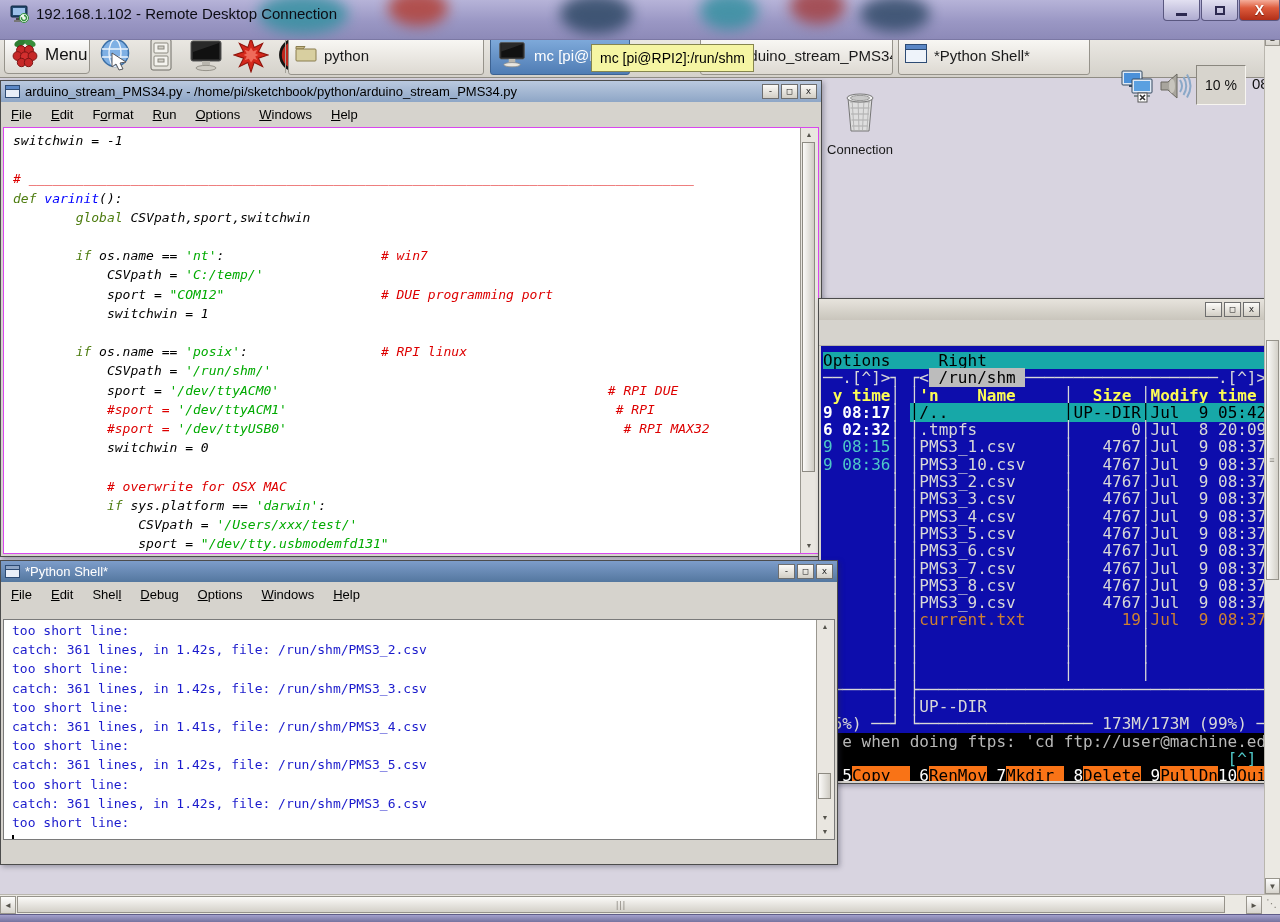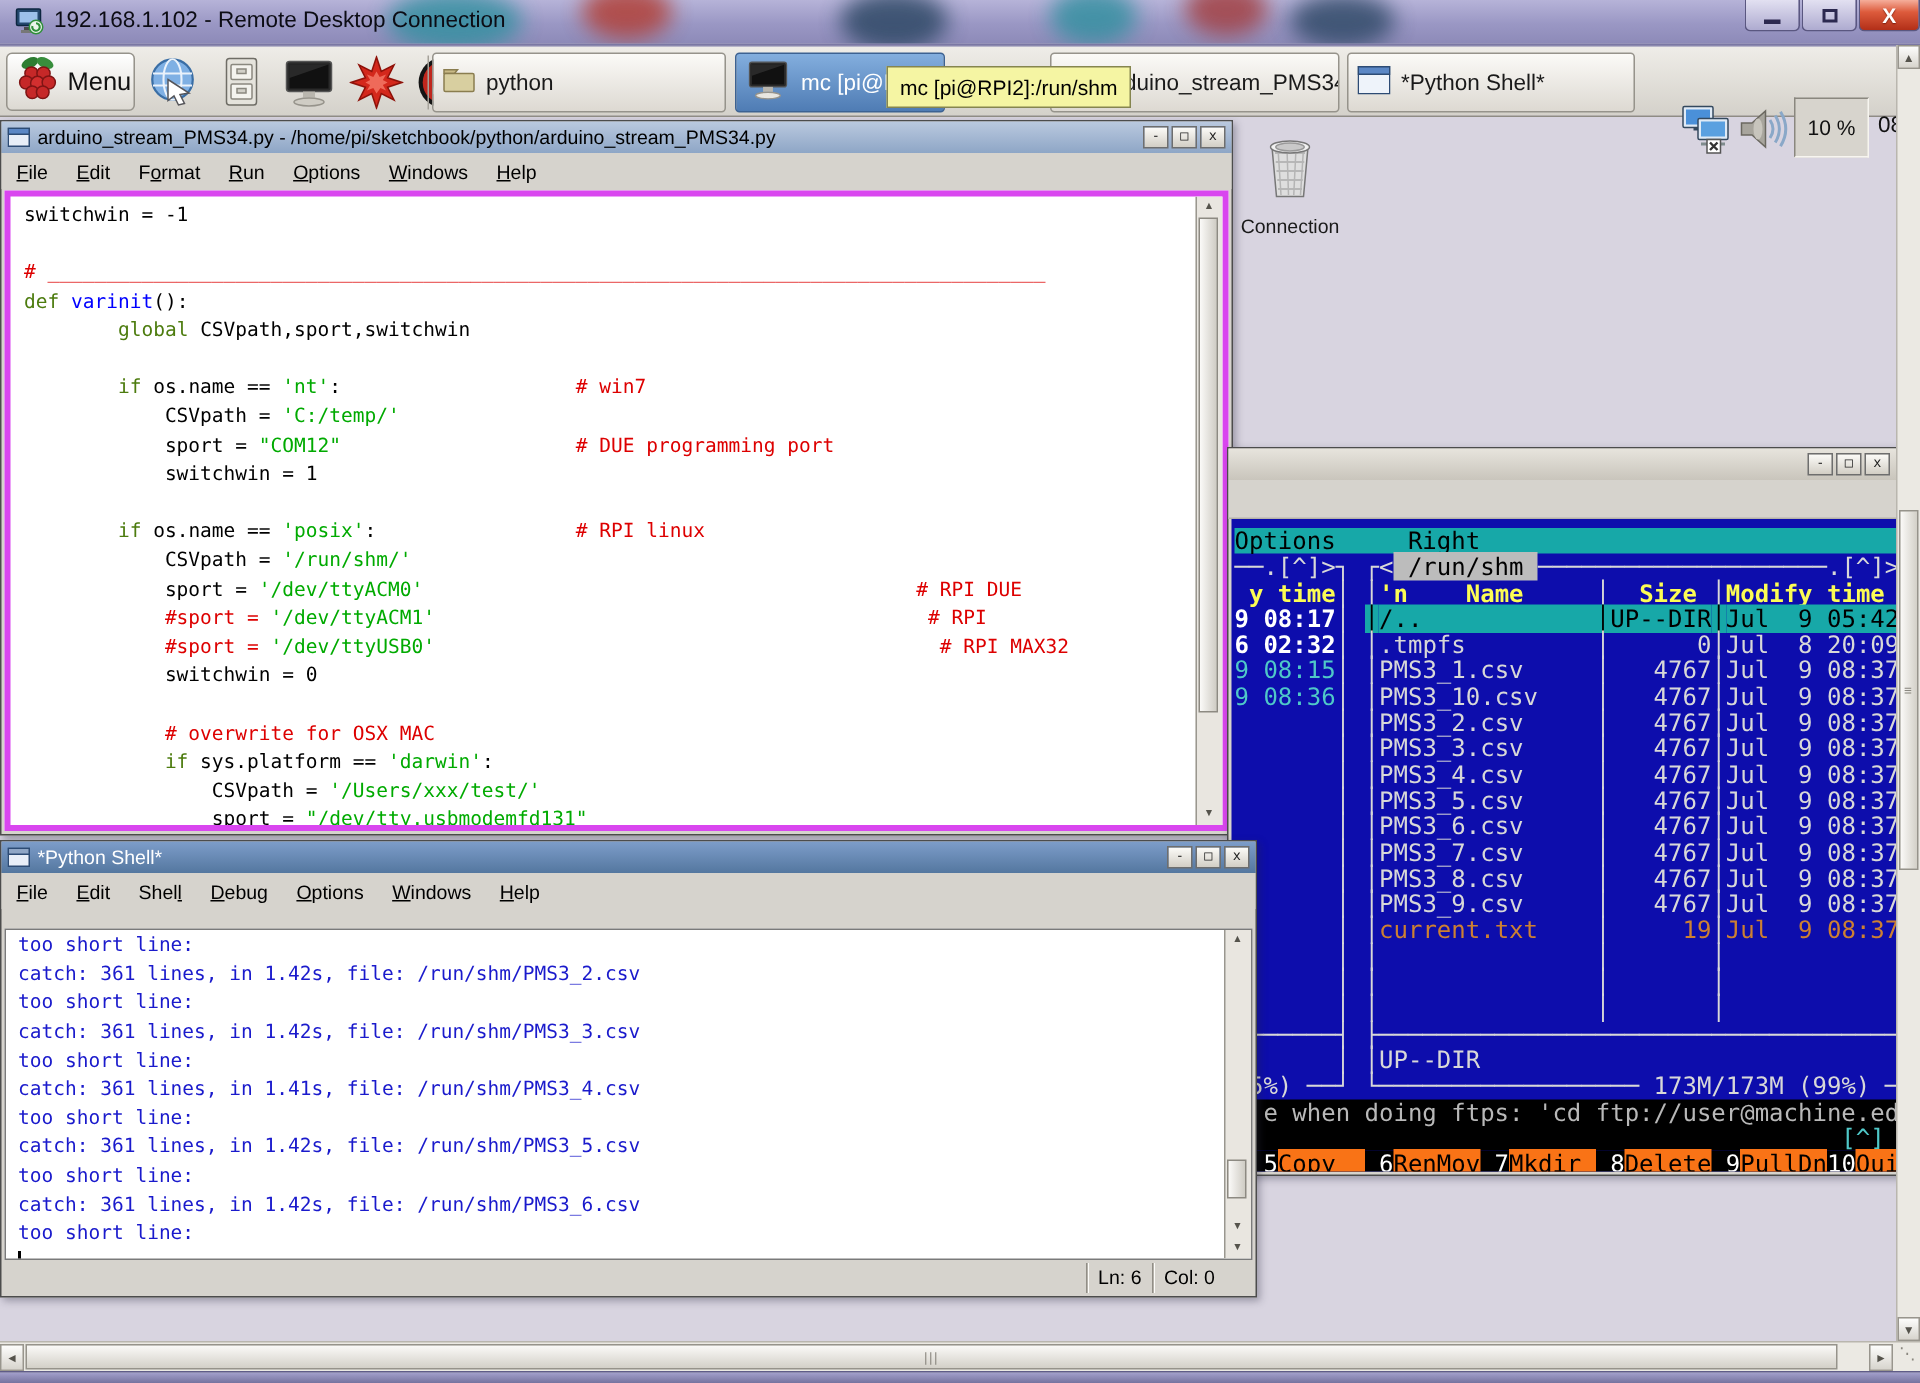--- a/index.html
+++ b/index.html
@@ -1,19 +1,19 @@
 <!DOCTYPE html>
 <html><head>
 <meta charset="utf-8">
 <style>
   html,body{margin:0;padding:0;}
   body{position:relative;width:1280px;height:922px;overflow:hidden;background:#d8d4e0;
        font-family:"Liberation Sans",sans-serif;}
   
-  #rdp-titlebar{position:absolute;left:0;top:0;width:1280px;height:30px;z-index:20;
+  #rdp-titlebar{position:absolute;left:0;top:0;width:1280px;height:40px;z-index:20;
     background:linear-gradient(#b6b3d8,#9a97c4 55%,#8d8ab8);overflow:hidden;border-bottom:1px solid #7b78a4;box-sizing:border-box;}
   .blob{position:absolute;border-radius:50%;filter:blur(7px);opacity:.8;}
   #rdp-title{position:absolute;left:36px;top:5px;font-size:15px;color:#0c0c14;white-space:nowrap;}
   #rdp-icon{position:absolute;left:10px;top:5px;}
   .rdp-btn{position:absolute;top:0;height:21px;box-sizing:border-box;border:1px solid #5a5780;border-top:none;
     border-radius:0 0 4px 4px;display:flex;align-items:center;justify-content:center;}
   #btn-min,#btn-max{background:linear-gradient(#e2e0f1,#aeabd0);}
   #btn-min{left:1163px;width:37px;} #btn-max{left:1201px;width:37px;}
   #btn-close{left:1239px;width:41px;background:linear-gradient(#f5ae9b,#dd5b3c 40%,#b22f18);color:#fff;
     font-size:14px;font-weight:bold;text-shadow:0 1px 1px #7a1c0c;}
@@ -60,21 +60,21 @@
   .wtitle{height:21px;display:flex;align-items:center;gap:5px;padding:0 4px;font-size:13px;white-space:nowrap;overflow:hidden;}
   .wbtns{margin-left:auto;display:flex;gap:2px;}
   .wbtn{width:17px;height:15px;box-sizing:border-box;background:linear-gradient(#fcfbf8,#d2cec5);
     border:1px solid #6e6e6e;font-size:9px;line-height:12px;text-align:center;color:#222;
     font-family:"DejaVu Sans Mono",monospace;}
   .wmenu{height:24px;display:flex;align-items:center;gap:19px;padding:0 10px;font-size:13px;color:#000;background:#d6d3cd;}
   .wmenu span u{text-decoration:underline;}
   
   #editor{left:0;top:80px;width:822px;height:477px;z-index:2;}
   #editor .wtitle{background:linear-gradient(#bac9df,#8fa6c6);background:linear-gradient(#bac9df,#8ea6c6);color:#000;}
-  #editor-body{position:absolute;left:2px;right:2px;top:46px;bottom:2px;background:#fff;border:4px solid #d946ef;overflow:hidden;}
+  #editor-body{position:absolute;left:2px;right:2px;top:46px;bottom:2px;background:#fff;border:1px solid #d946ef;overflow:hidden;font-style:italic;}
   #code{position:absolute;left:0;top:0;right:17px;bottom:0;padding:3px 0 0 9px;
     font-family:"DejaVu Sans Mono",monospace;font-size:13px;line-height:19.2px;white-space:pre;color:#000;overflow:hidden;}
   .code-line{min-height:19.2px;}
   .k{color:#4d7c0f;} .d{color:#0000ff;} .s{color:#00aa00;} .c{color:#dd0000;} .n{color:#000;}
   .tkscroll{position:absolute;right:0;top:0;width:17px;bottom:0;background:#e9e6e0;border-left:1px solid #9a978f;}
   .tkarrow{position:absolute;left:0;width:16px;height:14px;font-size:7px;color:#55534c;text-align:center;line-height:14px;}
   .tkthumb{position:absolute;left:1px;width:13px;background:linear-gradient(90deg,#fbfaf8,#cfccc4);border:1px solid #8d8a82;box-sizing:border-box;}
   
   #shell{left:0;top:560px;width:838px;height:305px;z-index:4;}
   #shell .wtitle{background:linear-gradient(#7d9dca,#54779f);color:#fff;}
@@ -340,24 +340,20 @@
     </div>
   <div id="shell-body">
     <div id="shell-lines"><div class="sline">too short line:</div><div class="sline">catch: 361 lines, in 1.42s, file: /run/shm/PMS3_2.csv</div><div class="sline">too short line:</div><div class="sline">catch: 361 lines, in 1.42s, file: /run/shm/PMS3_3.csv</div><div class="sline">too short line:</div><div class="sline">catch: 361 lines, in 1.41s, file: /run/shm/PMS3_4.csv</div><div class="sline">too short line:</div><div class="sline">catch: 361 lines, in 1.42s, file: /run/shm/PMS3_5.csv</div><div class="sline">too short line:</div><div class="sline">catch: 361 lines, in 1.42s, file: /run/shm/PMS3_6.csv</div><div class="sline">too short line:</div><div class="sline"><span class="cursor"></span></div></div>
     <div class="tkscroll">
       <span class="tkarrow" style="top:0;">▲</span>
       <div class="tkthumb" style="bottom:40px;height:26px;"></div>
       <span class="tkarrow" style="bottom:14px;">▼</span>
       <span class="tkarrow" style="bottom:0;">▼</span>
     </div>
   </div>
-  <div id="shell-status">
-    <span class="scell">Ln: 6</span>
-    <span class="scell" style="width:52px;">Col: 0</span>
-  </div>
 </div>
 
 <div class="sbar" id="vscroll">
   <div class="sb-btn" style="left:0;top:0;width:15px;height:16px;">▲</div>
   <div class="sb-thumb" style="left:1px;top:310px;width:13px;height:240px;">≡</div>
   <div class="sb-btn" style="left:0;bottom:0;width:15px;height:16px;">▼</div>
 </div>
 <div class="sbar" id="hscroll">
   <div class="sb-btn" style="left:0;top:1px;width:16px;height:18px;">◄</div>
   <div class="sb-thumb" id="hs-thumb" style="left:17px;top:1px;width:1208px;height:17px;">|||</div>

